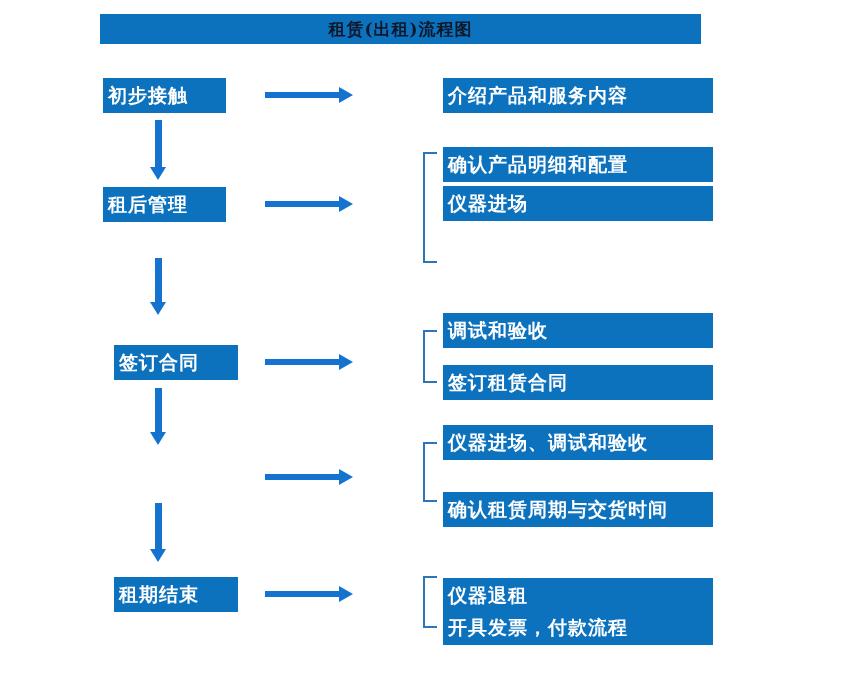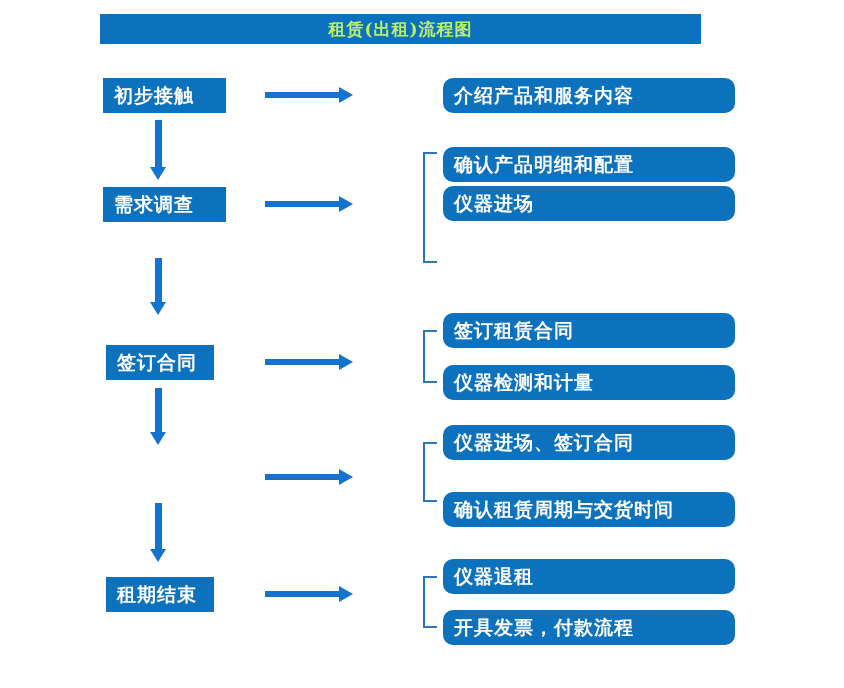--- a/index.html
+++ b/index.html
@@ -14,40 +14,40 @@
   .box {
     position: absolute;
     background: var(--box-blue, #0d72be);
     color: #ffffff;
     font-weight: bold;
     font-size: 19px;
     letter-spacing: 1px;
     height: 35px;
     display: flex;
     align-items: center;
-    padding-left: 11px;
+    padding-left: 5px;
     box-sizing: border-box;
     white-space: nowrap;
   }
   .title-bar {
     position: absolute;
     left: 100px; top: 14px;
     width: 601px; height: 30px;
     background: var(--box-blue, #0d72be);
-    color: #bef264;
+    color: #0f172a;
     font-weight: bold;
     font-size: 17px;
     letter-spacing: 1px;
     display: flex;
     align-items: center;
     justify-content: center;
   }
   .left-box-wide  { left: 103px; width: 123px; }
-  .left-box       { left: 106px; width: 108px; }
-  .right-box      { left: 443px; width: 292px; border-radius: 10px; }
+  .left-box       { left: 114px; width: 124px; }
+  .right-box      { left: 443px; width: 270px; }
 
   
   .h-arrow { position: absolute; width: 88px; height: 16px; }
   .h-arrow .shaft {
     position: absolute; left: 0; top: 5px;
     width: 74px; height: 6px;
     background: var(--arrow-blue, #1473ce);
   }
   .h-arrow .head {
     position: absolute; right: 0; top: 0;
@@ -85,32 +85,32 @@
   }
 </style>
 </head>
 <body>
 
 <div class="canvas">
 
   <div class="title-bar">租赁(出租)流程图</div>
 
   <div class="box left-box-wide" style="top:78px">初步接触</div>
-  <div class="box left-box-wide" style="top:187px">需求调查</div>
+  <div class="box left-box-wide" style="top:187px">租后管理</div>
   <div class="box left-box" style="top:345px">签订合同</div>
   <div class="box left-box" style="top:577px">租期结束</div>
 
   <div class="box right-box" style="top:78px">介绍产品和服务内容</div>
   <div class="box right-box" style="top:147px">确认产品明细和配置</div>
   <div class="box right-box" style="top:186px">仪器进场</div>
-  <div class="box right-box" style="top:313px">签订租赁合同</div>
-  <div class="box right-box" style="top:365px">仪器检测和计量</div>
-  <div class="box right-box" style="top:425px">仪器进场、签订合同</div>
+  <div class="box right-box" style="top:313px">调试和验收</div>
+  <div class="box right-box" style="top:365px">签订租赁合同</div>
+  <div class="box right-box" style="top:425px">仪器进场、调试和验收</div>
   <div class="box right-box" style="top:492px">确认租赁周期与交货时间</div>
-  <div class="box right-box" style="top:559px">仪器退租</div>
+  <div class="box right-box" style="top:578px">仪器退租</div>
   <div class="box right-box" style="top:610px">开具发票，付款流程</div>
 
   <div class="h-arrow" style="left:265px; top:87px">
       <div class="shaft"></div>
       <div class="head"></div>
     </div>
   <div class="h-arrow" style="left:265px; top:196px">
       <div class="shaft"></div>
       <div class="head"></div>
     </div>

